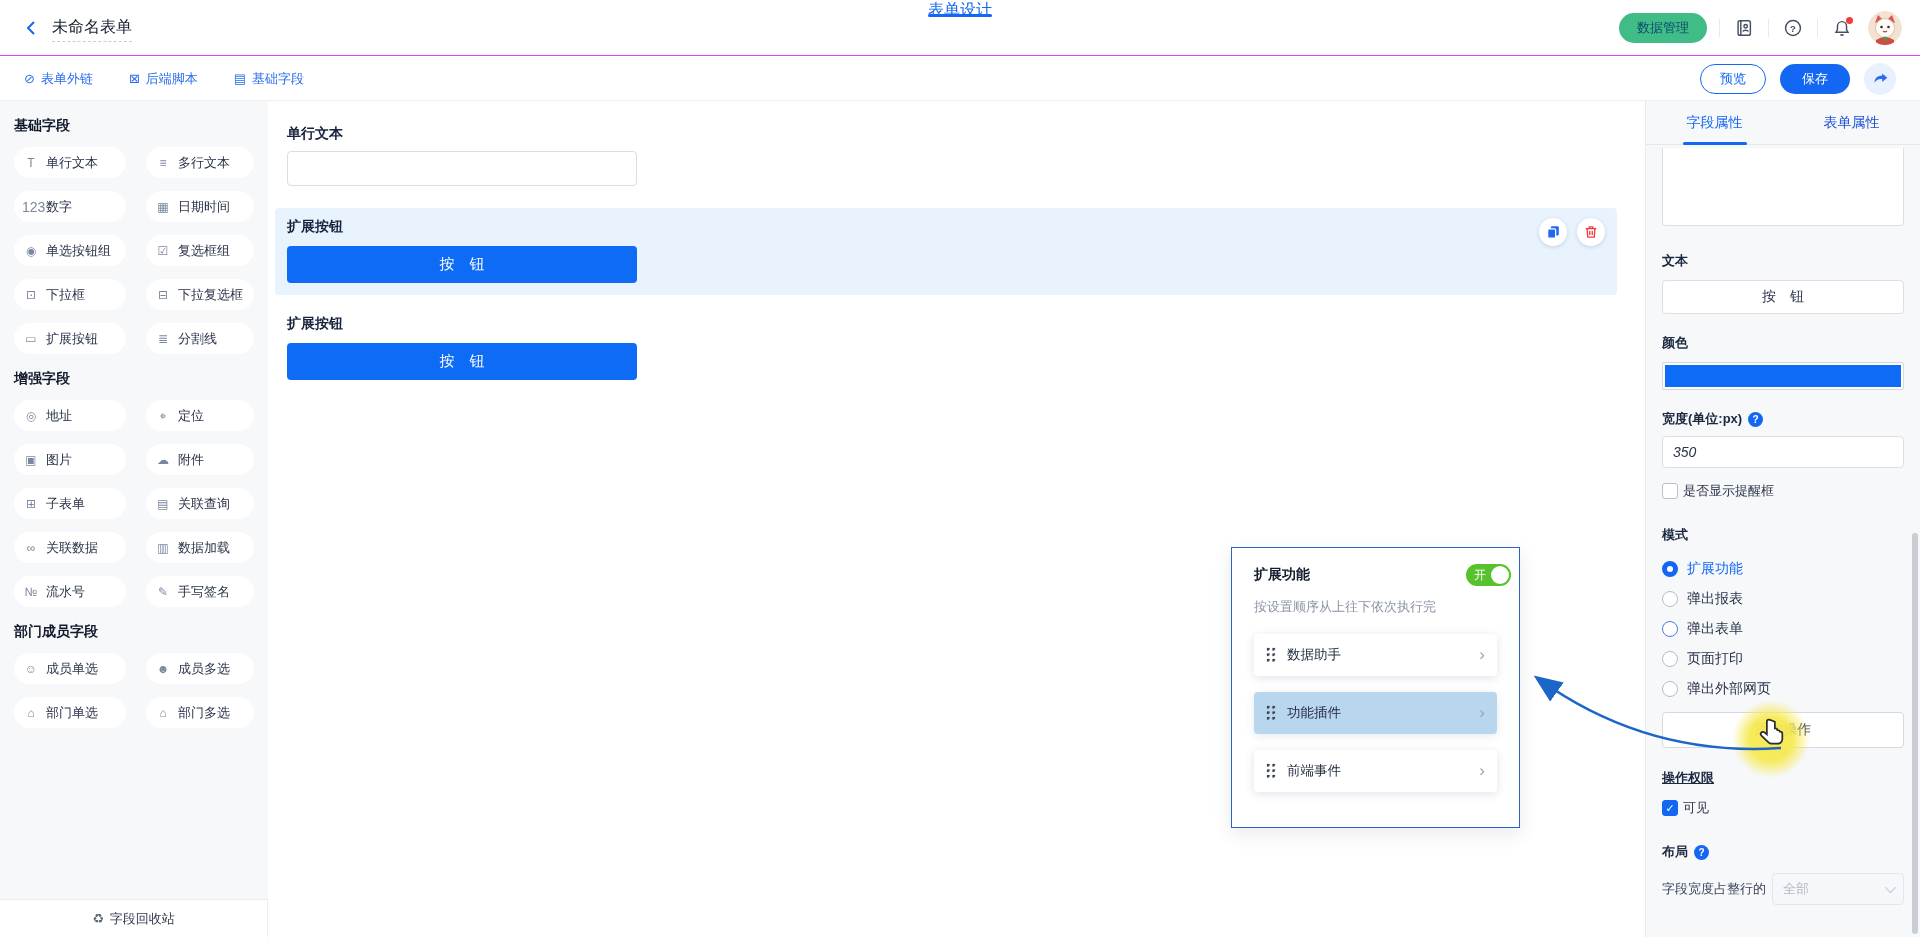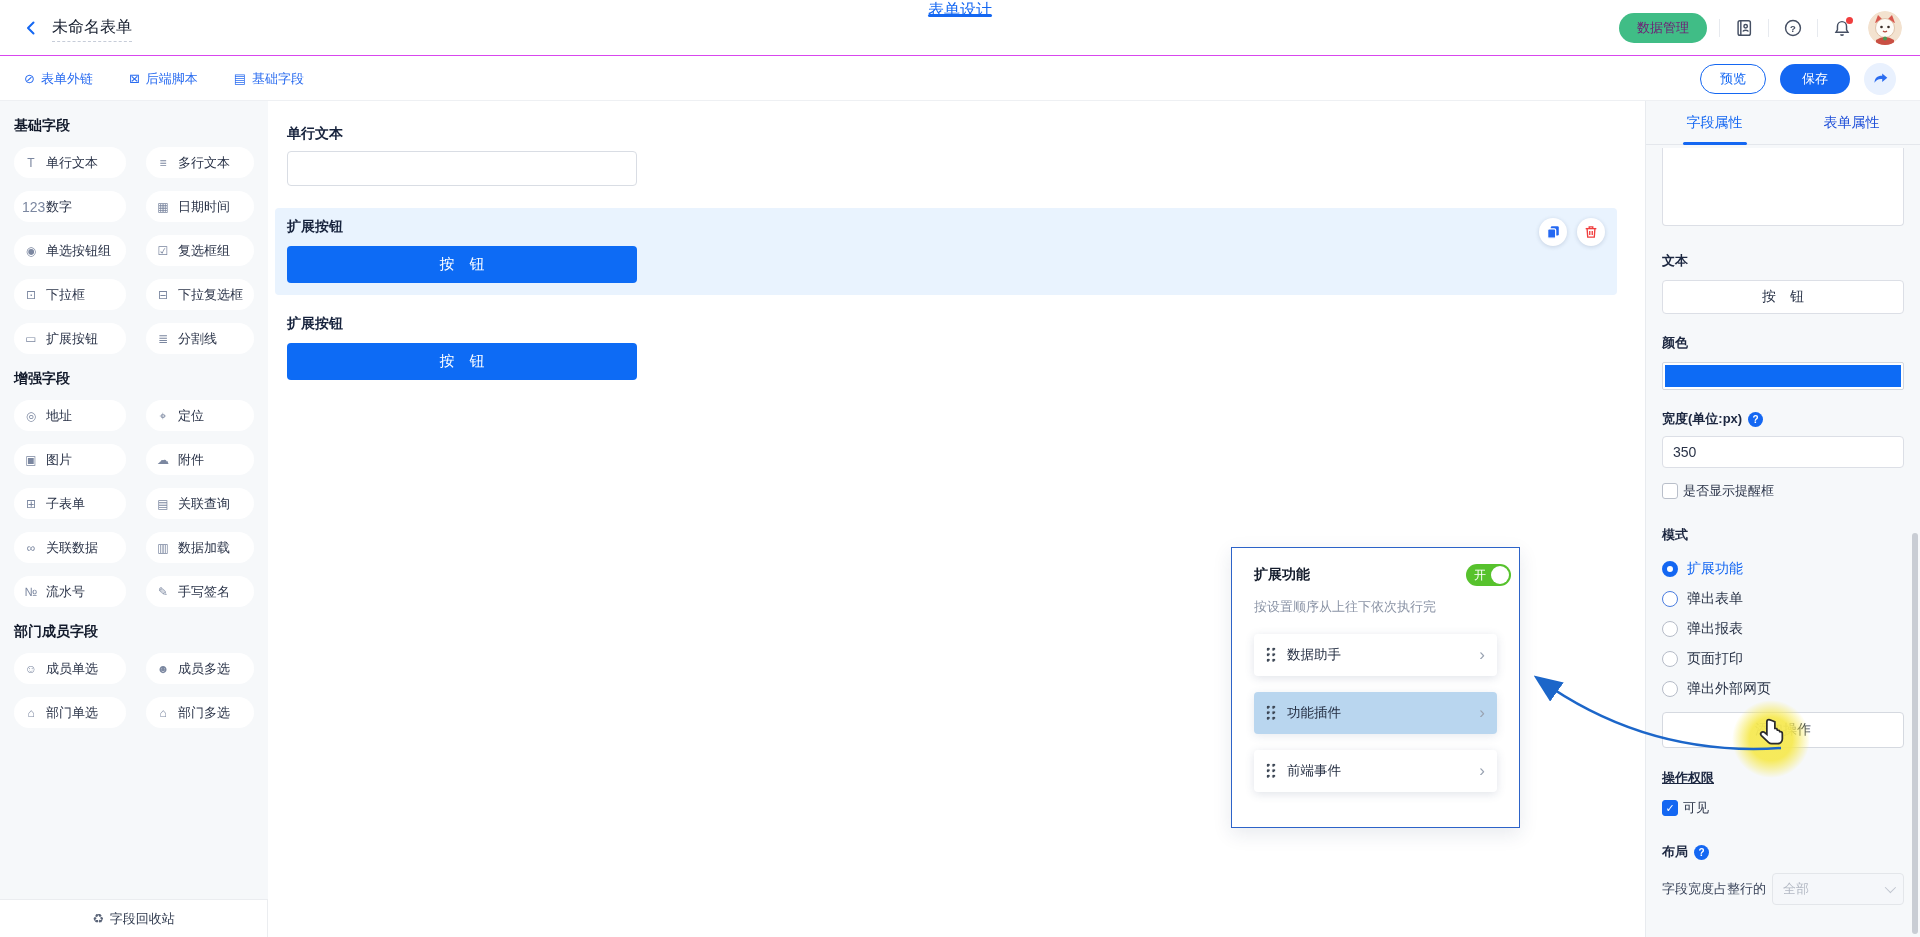--- a/index.html
+++ b/index.html
@@ -19,21 +19,21 @@
                 border-bottom:1px dashed #c6ccd8; }
   .hdr-tabs { position:absolute; left:50%; top:0; transform:translateX(-50%);
               height:56px; display:flex; gap:64px; align-items:center;flex-direction:column; }
   .hdr-tab { font-size:16px; color:#2a3448; height:56px; display:flex; align-items:center;
              position:relative; cursor:pointer; }
   .hdr-tab.active { color:#1467f2; }
   .hdr-tab.active::after { content:""; position:absolute; left:0; right:0; bottom:4px;
              height:3px; border-radius:2px; background:#1467f2; }
   .hdr-right { margin-left:auto; margin-right:18px; display:flex; align-items:center; }
   .btn-green { height:30px; padding:0 18px; border-radius:16px; background:#40bd86;
-               color:#701a75; font-size:13px; display:flex; align-items:center; cursor:pointer; }
+               color:#0c4a6e; font-size:13px; display:flex; align-items:center; cursor:pointer; }
   .v-div { width:1px; height:18px; background:#e7eaef; margin:0 12px; }
   .hdr-ic { width:24px; height:24px; display:flex; align-items:center; justify-content:center;
             position:relative; cursor:pointer; color:#454f63; }
   .red-dot { position:absolute; right:1px; top:1px; width:7px; height:7px; border-radius:50%; background:#f03e3e; }
   .avatar { width:34px; height:34px; border-radius:50%; overflow:hidden; margin-left:14px; cursor:pointer; }
   
   .tbar { position:absolute; left:0; top:57px; width:1920px; height:44px; background:#fff;
           border-bottom:1px solid #eef0f3; display:flex; align-items:center; }
   .tbar-links { display:flex; align-items:center; margin-left:24px; gap:36px; }
   .tlink { color:#2a6cf0; font-size:13px; display:flex; align-items:center; gap:6px; cursor:pointer; }
@@ -376,40 +376,40 @@
 
   <div class="p-label mt32">颜色</div>
   <div class="color-swatch mt10">
     <div class="color-fill" style="background-color: rgb(13, 107, 245);"></div>
   </div>
 
   <div class="p-label mt32">
     <span>宽度(单位:px)</span>
     <span class="help-ic">?</span>
   </div>
-  <input class="p-input mt8" style="height: 32px;" value="350">
+  <input class="p-input mt8" style="height: 32px; font-style: italic;" value="350">
 
   <div class="chk-row mt14">
     <span class="chk"></span>
     <span>是否显示提醒框</span>
   </div>
 
   <div class="p-label mt26">模式</div>
   <div class="mt10">
     <div class="radio-row sel-text">
         <span class="radio sel"></span>
         <span>扩展功能</span>
       </div>
     <div class="radio-row">
+        <span class="radio"></span>
+        <span>弹出报表</span>
+      </div>
+    <div class="radio-row">
         <span class="radio ring"></span>
         <span>弹出表单</span>
-      </div>
-    <div class="radio-row">
-        <span class="radio"></span>
-        <span>弹出报表</span>
       </div>
     <div class="radio-row">
         <span class="radio"></span>
         <span>页面打印</span>
       </div>
     <div class="radio-row">
         <span class="radio"></span>
         <span>弹出外部网页</span>
       </div>
   </div>

